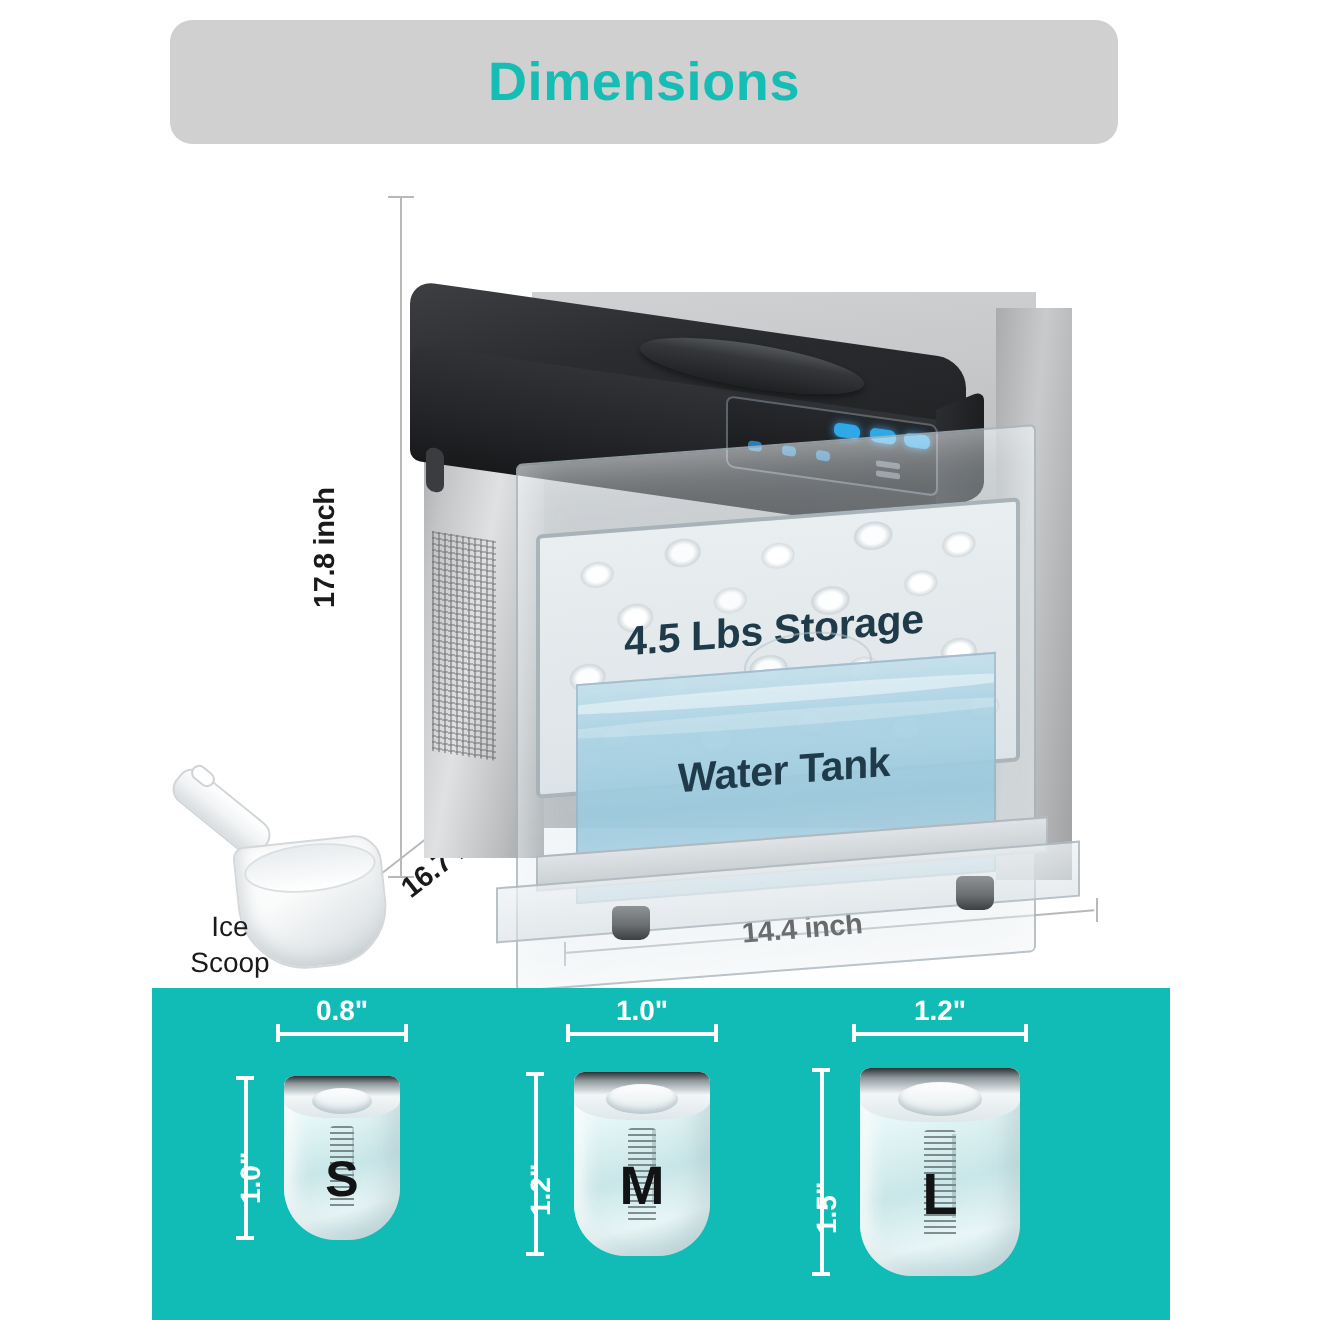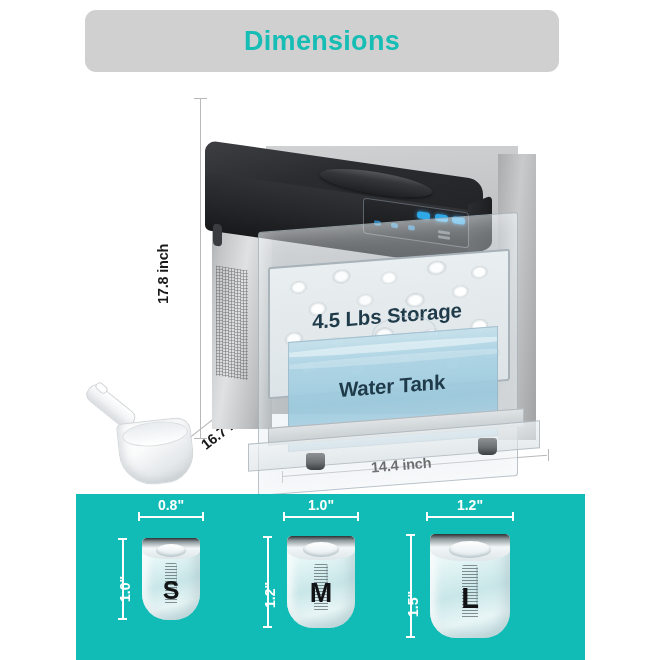--- a/index.html
+++ b/index.html
@@ -639,20 +639,24 @@
     <div class="base-tray"></div>
     <div class="foot f1"></div>
     <div class="foot f2"></div>
   </div>
 
   <div class="scoop">
     <div class="scoop-handle"></div>
     <div class="scoop-hole"></div>
     <div class="scoop-bowl"></div>
     <div class="scoop-lip"></div>
+    <div class="scoop-label">
+      <div>Ice</div>
+      <div>Scoop</div>
+    </div>
   </div>
 </div>
 
 <div class="cube-panel">
 
   <div class="cube-group g1">
     <div class="m-line m-top" style="left:34px; top:22px; width:66px;"></div>
     <div class="m-cap-v" style="left:34px; top:18px;"></div>
     <div class="m-cap-v" style="left:98px; top:18px;"></div>
     <div class="m-label-top" style="left:34px; top:3px; width:66px;">0.8"</div>

